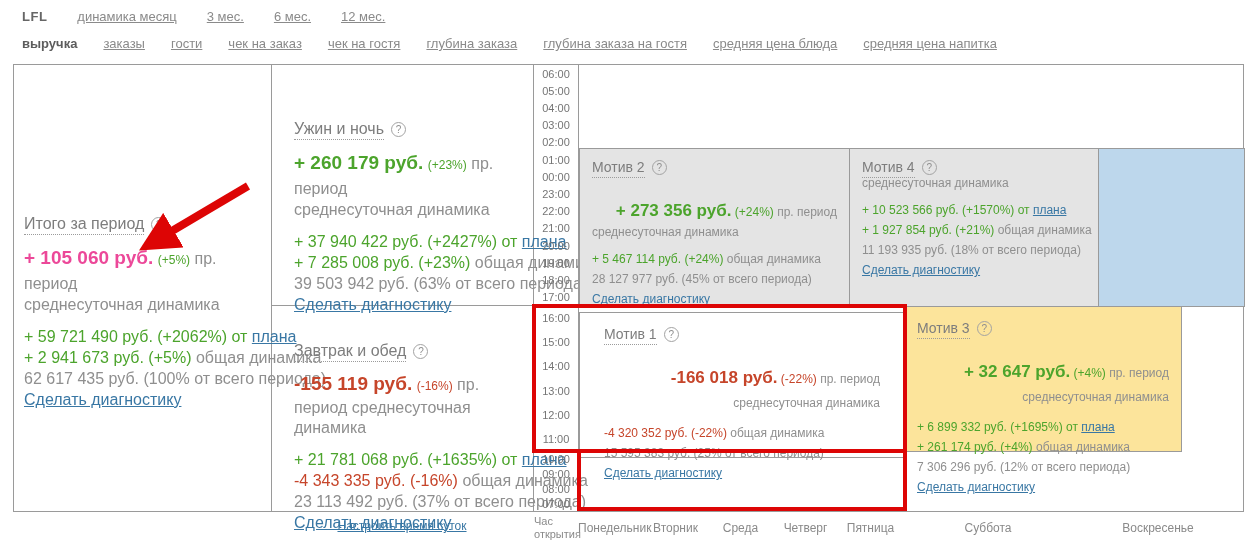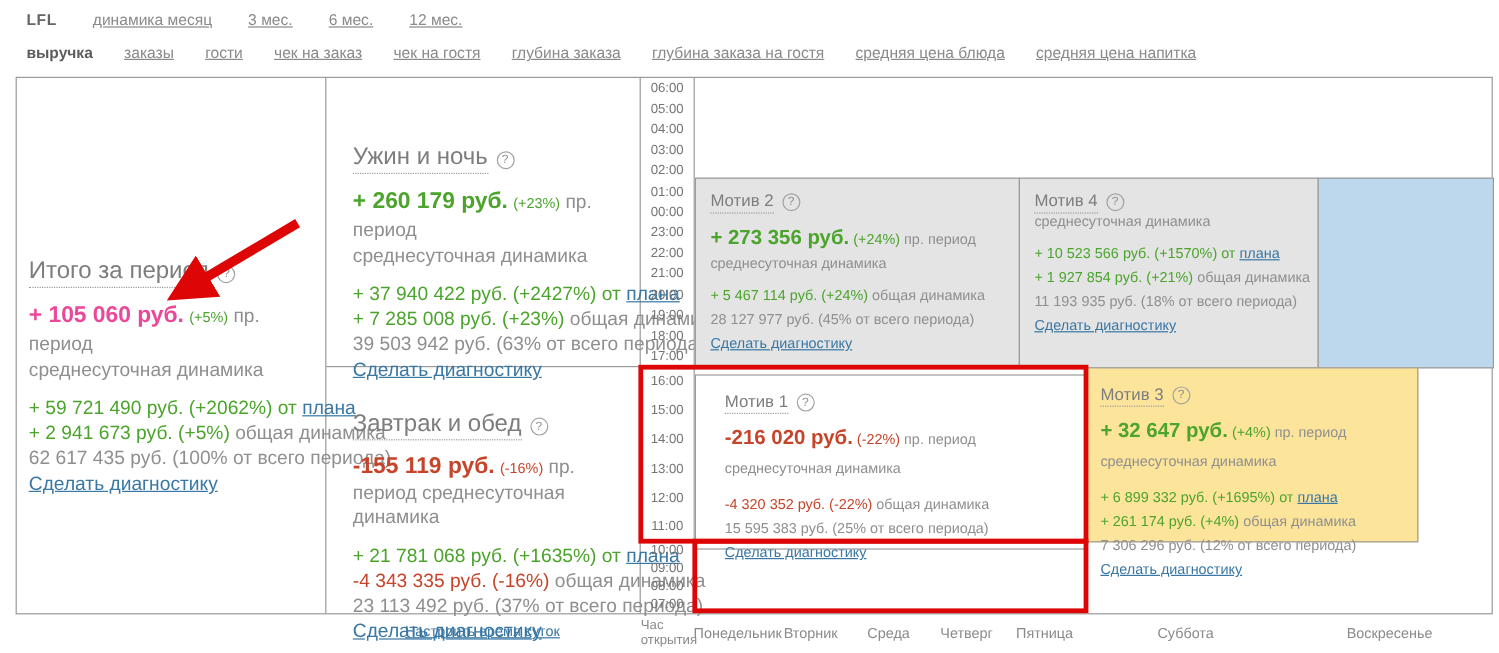--- a/index.html
+++ b/index.html
@@ -35,27 +35,27 @@
   .block { position:absolute; border:1px solid #9a9a9a; font-size:12px; }
   .b-m2   { left:0;   top:83px;  width:271px; height:159px; padding:10px 12px; }
   .b-m4   { left:270px; top:83px; width:250px; height:159px; padding:10px 12px; }
   .b-blue { left:519px; top:83px; width:147px; height:159px; }
   .b-m1   { left:0;   top:247px; width:326px; height:146px; background:#fff; padding:13px 24px; }
   .b-m3   { left:325px; top:241px; width:278px; height:146px; padding:13px 12px; }
 
   
   .ptitle { white-space:nowrap; }
   .tlabel { color:#7d7d7d; border-bottom:1px dotted #9b9b9b; padding-bottom:2px; }
-  .p-lg .tlabel { font-size:20px; }
+  .p-lg .tlabel { font-size:16px; }
   .p-md .tlabel { font-size:14px; }
   .help { display:inline-block; width:15px; height:15px; border:1px solid #a3a3a3; border-radius:50%;
           font-size:10px; line-height:13px; text-align:center; color:#8f8f8f; margin-left:7px;
           vertical-align:1px; cursor:pointer; }
   .vline { margin-top:13px; line-height:24px; }
-  .p-md .vline { margin-top:10px; }
+  .p-md .vline { margin-top:24px;text-align:right; }
   .big { font-size:19px; font-weight:bold; }
   .p-md .big { font-size:17px; }
   .pct { font-size:12px; }
   .gray { color:#8f8f8f; }
   .sub { line-height:17px; }
   .sub:empty { display:none; }
   .lines { margin-top:13px; }
   .p-md .lines { margin-top:8px; }
   .line { line-height:21px; white-space:nowrap; }
   .p-md .line { line-height:20px; }
@@ -229,21 +229,21 @@
       </div>
     </div>
 
     <div class="block b-blue" style="background: rgb(189, 215, 236);"></div>
 
     <div class="block b-m1 p-md">
       <div class="ptitle">
         <span class="tlabel">Мотив 1</span><span class="help">?</span>
       </div>
       <div class="vline">
-        <span class="big" style="color: rgb(198, 69, 42);">-216 020 руб.</span>
+        <span class="big" style="color: rgb(198, 69, 42);">-166 018 руб.</span>
         <span class="pct" style="color: rgb(198, 69, 42);">(-22%)</span>
         <span class="gray">пр. период среднесуточная динамика</span>
       </div>
 
       <div class="lines">
         <div class="line"><span style="color: rgb(198, 69, 42);">-4 320 352 руб. (-22%)</span> <span class="gray">общая динамика</span></div>
         <div class="line gray">15 595 383 руб. (25% от всего периода)</div>
         <div class="line"><a class="link">Сделать диагностику</a></div>
       </div>
     </div>

